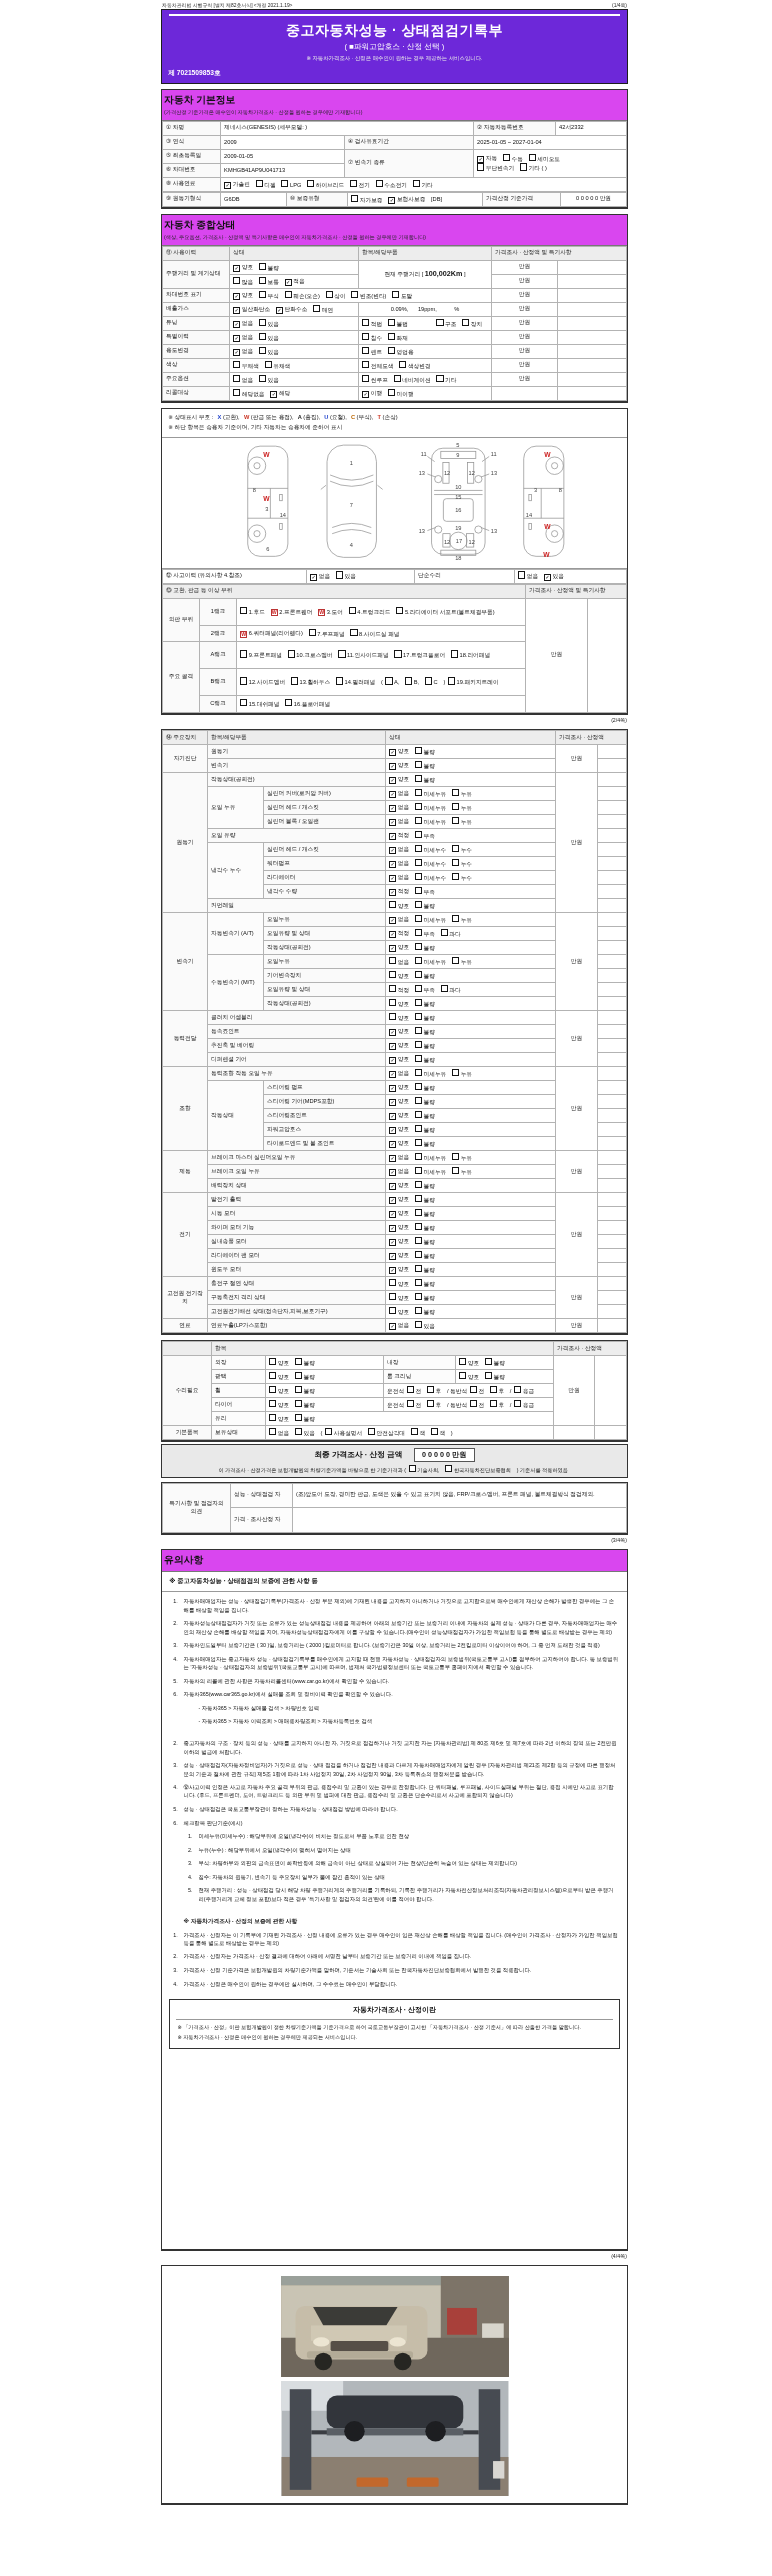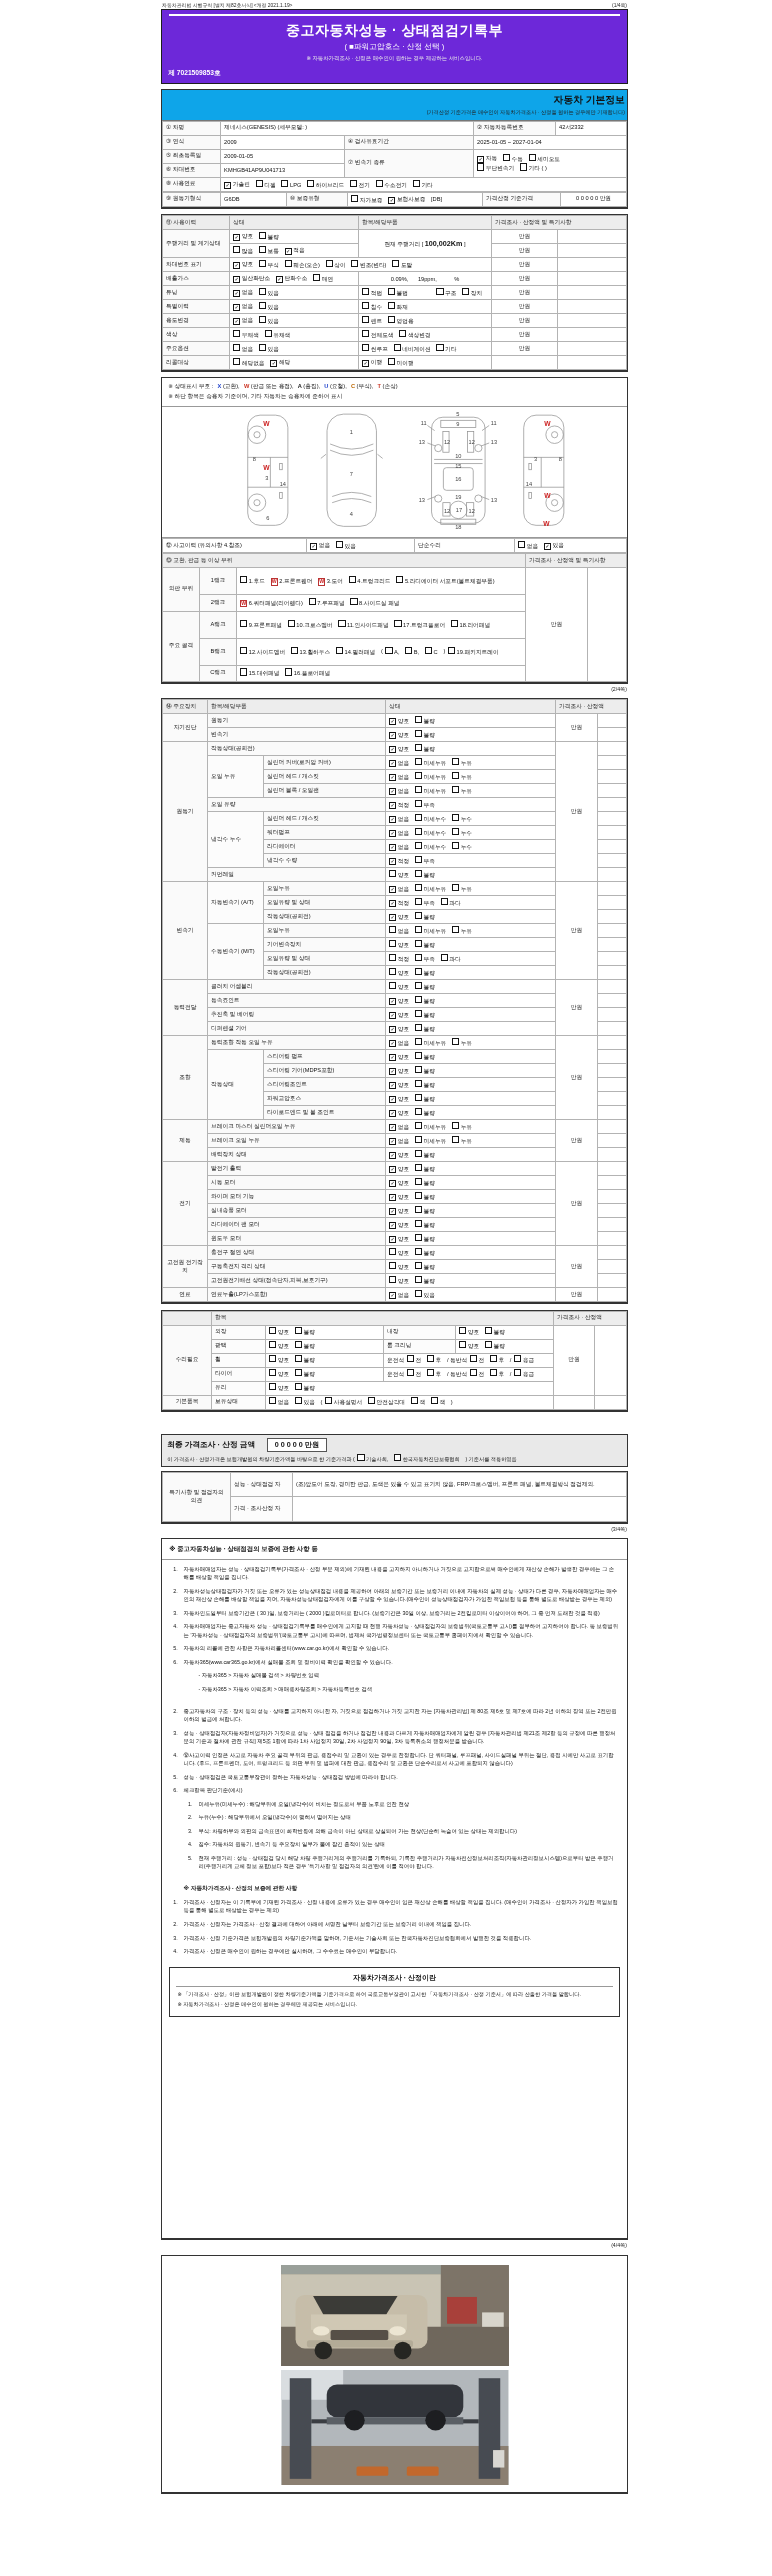--- a/index.html
+++ b/index.html
@@ -9,21 +9,21 @@
   .topmeta{display:flex;justify-content:space-between;font-size:4.9px;color:#222;padding:1.5px 1px 1px}
   
   .hdr{background:#6d28d9;color:#fff;border:0.5px solid #1d1d1d;padding:2.6px 6.2px 5.2px}
   .hdr .stripe{height:2.6px;background:#fff;margin:1.5px 0.5px 6.2px}
   .hdr h1{margin:1px 0 2.1px;text-align:center;font-size:14px;font-weight:bold;letter-spacing:0.5px}
   .hdr .sub{text-align:center;font-size:7.7px;margin:1px 0}
   .hdr .note{text-align:center;font-size:5.4px;color:#e9e9e9;margin:2.1px 0 7.2px}
   .hdr .docno{font-size:6.7px;font-weight:bold}
   
   .sec{border:1px solid #333;border-bottom-width:2.6px;margin-top:5.2px;background:#fff}
-  .sech{background:#0ea5e9;border-bottom:0.5px solid #777;text-align:right;padding:4.1px 2.1px 3.6px}
+  .sech{background:#d946ef;border-bottom:0.5px solid #777;text-align:left;padding:4.1px 2.1px 3.6px}
   .sech .t{font-size:9.8px;font-weight:bold}
   .sech .n{font-size:5.2px;margin-top:2.1px;color:#222}
   table.t{border-collapse:collapse;width:100%;table-layout:fixed}
   .t td{border:0.5px solid #b3b3b3;font-size:5.7px;padding:1px 3.1px;height:14px;box-sizing:border-box;
         overflow:hidden;vertical-align:middle}
   .t .hd{background:#ededed;color:#222}
   .lb{background:#fafafa}
   .glb{background:#fafafa;text-align:center}
   .slb{background:#fcfcfc}
   .price{text-align:center;color:#222}
@@ -40,21 +40,21 @@
   .pgmark{text-align:right;font-size:5.2px;color:#222;padding:2.1px 1px 0}
   .mile{font-size:7.2px;font-weight:bold}
   .pre{white-space:pre}
   
   .accnotes{border-bottom:0.5px solid #999;padding:4.1px 6.2px;font-size:5.7px;line-height:1.7}
   .diagwrap{padding:3.1px 0 4.1px;border-bottom:0.5px solid #999}
   svg text{font-family:"Liberation Sans","DejaVu Sans",sans-serif}
   .znum{font-size:11px;fill:#444}
   .wtext{font-size:13px;font-weight:bold;fill:#c22}
   
-  .finalband{background:#e9e9e9;border:1px solid #333;border-top-width:1px;margin-top:22px;padding:3.1px 5.2px;text-align:left}
+  .finalband{background:#e9e9e9;border:1px solid #333;border-top-width:1px;margin-top:2px;padding:3.1px 5.2px;text-align:center}
   .finalband .row1{font-size:7.7px;font-weight:bold}
   .amountbox{display:inline-block;border:0.5px solid #555;background:#fff;padding:1px 7.2px;margin-left:9.3px;
              font-size:7.2px;font-weight:bold}
   .finalband .row2{font-size:5.2px;margin-top:2.6px}
   
   .para{font-size:5.4px;line-height:1.55;margin:5.2px 8.2px;padding-left:13.4px;position:relative;color:#111}
   .para .pn{position:absolute;left:3.1px}
   .para.ind{margin-left:23px}
   .para.gap{margin-top:13.4px}
   .para.bold{font-weight:bold;font-size:5.7px}
@@ -145,20 +145,24 @@
         <td class="lb">⑩ 보증유형</td>
         <td><span class="ck"><span class="box"></span><span class="cl">자가보증</span></span><span class="ck"><span class="box">✓</span><span class="cl">보험사보증</span></span><span class="tok">[DB]</span></td>
         <td class="lb">가격산정 기준가격</td>
         <td class="ctr">0 0 0 0 0 만원</td>
       </tr>
     </tbody>
       </table>
   </div>
 
   <div class="sec">
+    <div class="sech">
+      <div class="t">자동차 종합상태</div>
+      <div class="n">(색상, 주요옵션, 가격조사 · 산정액 및 특기사항은 매수인이 자동차가격조사 · 산정을 원하는 경우에만 기재합니다)</div>
+    </div>
     <table class="t">
       <colgroup>
           <col style="width:67px">
           <col style="width:129px">
           <col style="width:133px">
           <col style="width:66px">
           <col>
         </colgroup>
       <tbody>
           <tr>
@@ -724,20 +728,23 @@
       <tr style="height:25px">
         <td class="slb">가격 · 조사산정 자</td>
         <td></td>
       </tr>
     </tbody>
       </table>
   </div>
   <div class="pgmark">(3/4쪽)</div>
 
   <div class="sec" style="min-height:699px">
+    <div class="sech">
+        <div class="t">유의사항</div>
+      </div>
     <div class="nheading">※ 중고자동차성능 · 상태점검의 보증에 관한 사항 등</div>
     <div>
         <div class="para"><span class="pn">1.</span><span>자동차매매업자는 성능 · 상태점검기록부(가격조사 · 산정 부분 제외)에 기재된 내용을 고지하지 아니하거나 거짓으로 고지함으로써 매수인에게 재산상 손해가 발생한 경우에는 그 손해를 배상할 책임을 집니다.</span></div>
         <div class="para"><span class="pn">2.</span><span>자동차성능상태점검자가 거짓 또는 오류가 있는 성능상태점검 내용을 제공하여 아래의 보증기간 또는 보증거리 이내에 자동차의 실제 성능 · 상태가 다른 경우, 자동차매매업자는 매수인의 재산상 손해를 배상할 책임을 지며, 자동차성능상태점검자에게 이를 구상할 수 있습니다.(매수인이 성능상태점검자가 가입한 책임보험 등을 통해 별도로 배상받는 경우는 제외)</span></div>
         <div class="para"><span class="pn">3.</span><span>자동차인도일부터 보증기간은 ( 30 )일, 보증거리는 ( 2000 )킬로미터로 합니다. (보증기간은 30일 이상, 보증거리는 2천킬로미터 이상이어야 하며, 그 중 먼저 도래한 것을 적용)</span></div>
         <div class="para"><span class="pn">4.</span><span>자동차매매업자는 중고자동차 성능 · 상태점검기록부를 매수인에게 고지할 때 현행 자동차성능 · 상태점검자의 보증범위(국토교통부 고시)를 첨부하여 고지하여야 합니다. 동 보증범위는 '자동차성능 · 상태점검자의 보증범위'(국토교통부 고시)에 따르며, 법제처 국가법령정보센터 또는 국토교통부 홈페이지에서 확인할 수 있습니다.</span></div>
         <div class="para"><span class="pn">5.</span><span>자동차의 리콜에 관한 사항은 자동차리콜센터(www.car.go.kr)에서 확인할 수 있습니다.</span></div>
         <div class="para"><span class="pn">6.</span><span>자동차365(www.car365.go.kr)에서 실매물 조회 및 정비이력 확인을 확인할 수 있습니다.</span></div>
         <div class="para ind"><span>- 자동차365 &gt; 자동차 실매물 검색 &gt; 차량번호 입력</span></div>
         <div class="para ind"><span>- 자동차365 &gt; 자동차 이력조회 &gt; 매매용차량조회 &gt; 자동차등록번호 검색</span></div>

